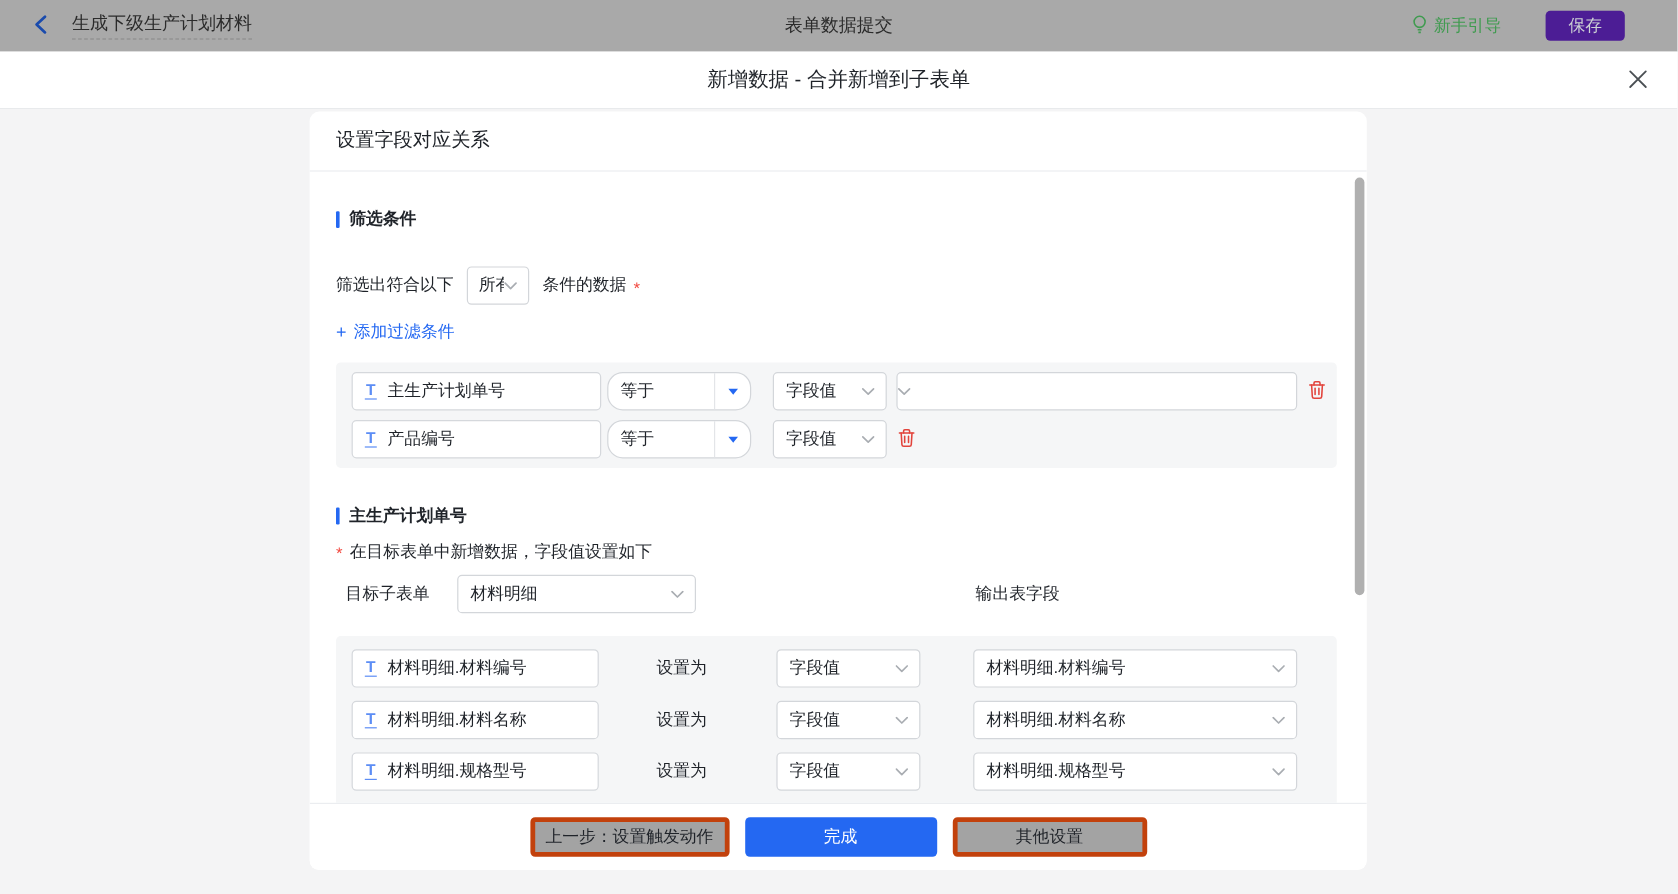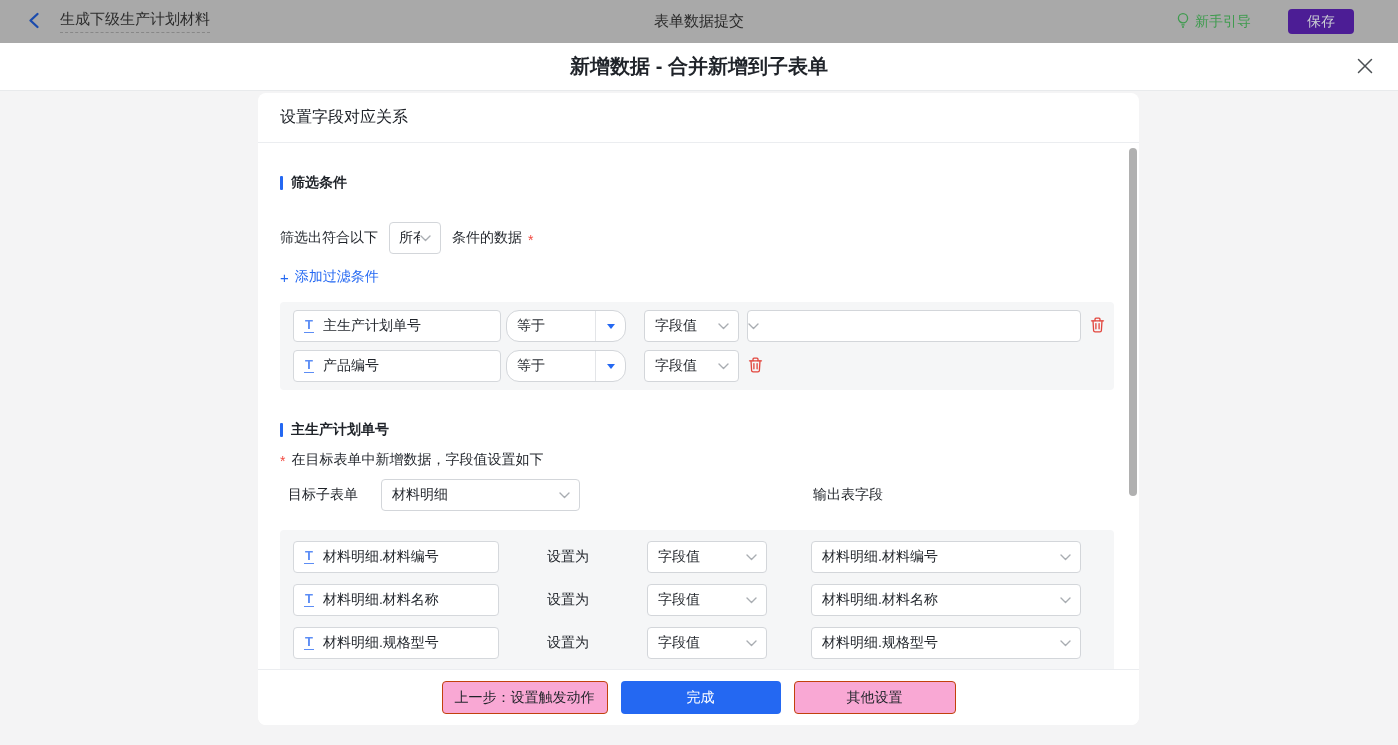--- a/index.html
+++ b/index.html
@@ -10,21 +10,21 @@
   .topbar { position:relative; height:43px; background:#a9a9a9; display:flex; align-items:center; }
   .back-btn { margin-left:27px; width:16px; height:18px; display:flex; align-items:center; cursor:pointer; }
   .tb-title { margin-left:17px; font-size:15px; color:#2b2b2b; border-bottom:1px dashed #878787; padding-bottom:3px; }
   .tb-center { position:absolute; left:0; right:0; text-align:center; font-size:15px; color:#2b2b2b; }
   .tb-right { position:absolute; right:44px; display:flex; }
   .guide { display:flex; align-items:center; gap:5px; color:#3f9b4f; font-size:14px; cursor:pointer; margin-right:37px; }
   .save-btn { width:66px; height:25px; background:#4c1d95; color:#ccd0d4; border:none; border-radius:4px; font-size:14px; font-family:inherit; cursor:pointer; }
 
   
   .dlg-header { position:relative; height:48px; background:#fff; border-bottom:1px solid #e8eaec; display:flex; align-items:center; justify-content:center; }
-  .dlg-title { font-size:20px; font-weight:700; color:#1f2329; }
+  .dlg-title { font-size:17px; font-weight:400; color:#1f2329; }
   .dlg-close { position:absolute; right:23px; top:14px; width:20px; height:20px; display:flex; align-items:center; justify-content:center; cursor:pointer; }
 
   
   .dlg-body { position:relative; height:654px; background:#f4f4f5; }
   .card { position:absolute; left:258px; top:2px; width:881px; height:632px; background:#fff; border-radius:8px; overflow:hidden; }
   .card-header { height:50px; display:flex; align-items:center; padding-left:22px; font-size:16px; color:#20242a; border-bottom:1px solid #ebedf0; }
   .card-content { position:absolute; top:50px; bottom:56px; left:0; right:0; overflow:hidden; padding-left:22px; }
 
   .sec-heading { display:flex; align-items:center; font-weight:bold; font-size:14px; }
   .sec-bar { width:3px; height:14px; background:#2468f2; margin-right:8px; border-radius:1px; }
@@ -73,21 +73,21 @@
   .target-sel { margin-left:23px; width:199px; }
   .output-label { margin-left:233px; }
 
   .set-label { margin-left:48px; width:100px; color:#1f2329; }
   .mtype-sel { width:120px; }
   .mval-sel { margin-left:44px; width:270px; }
 
   .scroll-thumb { position:absolute; right:2px; top:55px; width:8px; height:348px; background:#b0b0b0; border-radius:4px; }
 
   .card-footer { position:absolute; bottom:0; left:0; right:0; height:56px; background:#fff; border-top:1px solid #ebedf0; display:flex; align-items:center; justify-content:center; gap:13px; }
-  .btn { height:33px; border-radius:4px; font-size:14px; font-family:inherit; cursor:pointer; background:#f9a8d4; border:1px solid #c2410c; color:#1f2329; }
+  .btn { height:33px; border-radius:4px; font-size:14px; font-family:inherit; cursor:pointer; background:#a3a3a3; border:4px solid #c2410c; color:#1f2329; }
   .btn-prev { width:166px; }
   .btn-done { width:160px; background:#2468f2; border:none; color:#fff; }
   .btn-other { width:162px; }
 </style>
 </head>
 <body>
 
 <div class="topbar">
   <div class="back-btn">
     <span>

